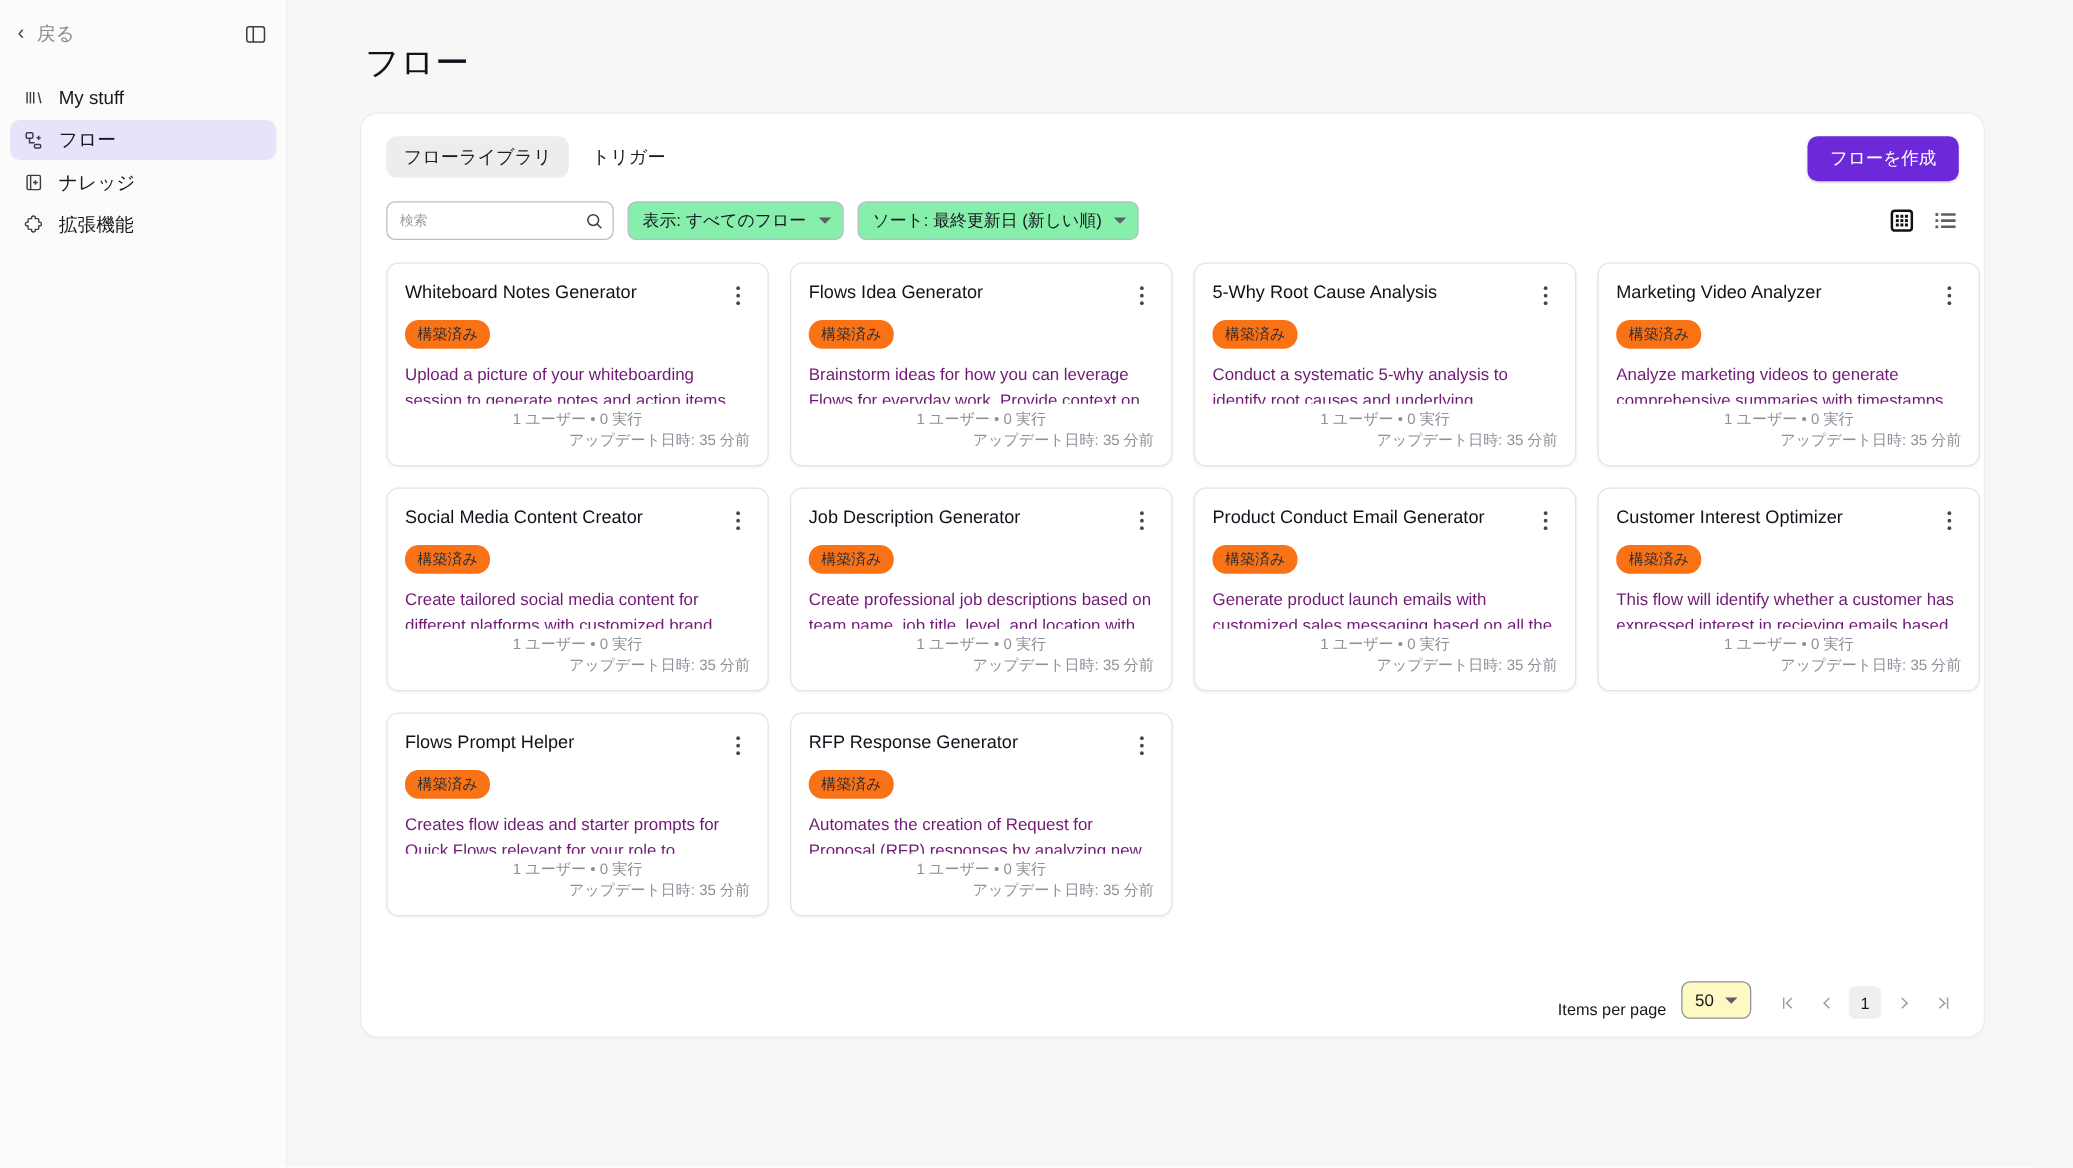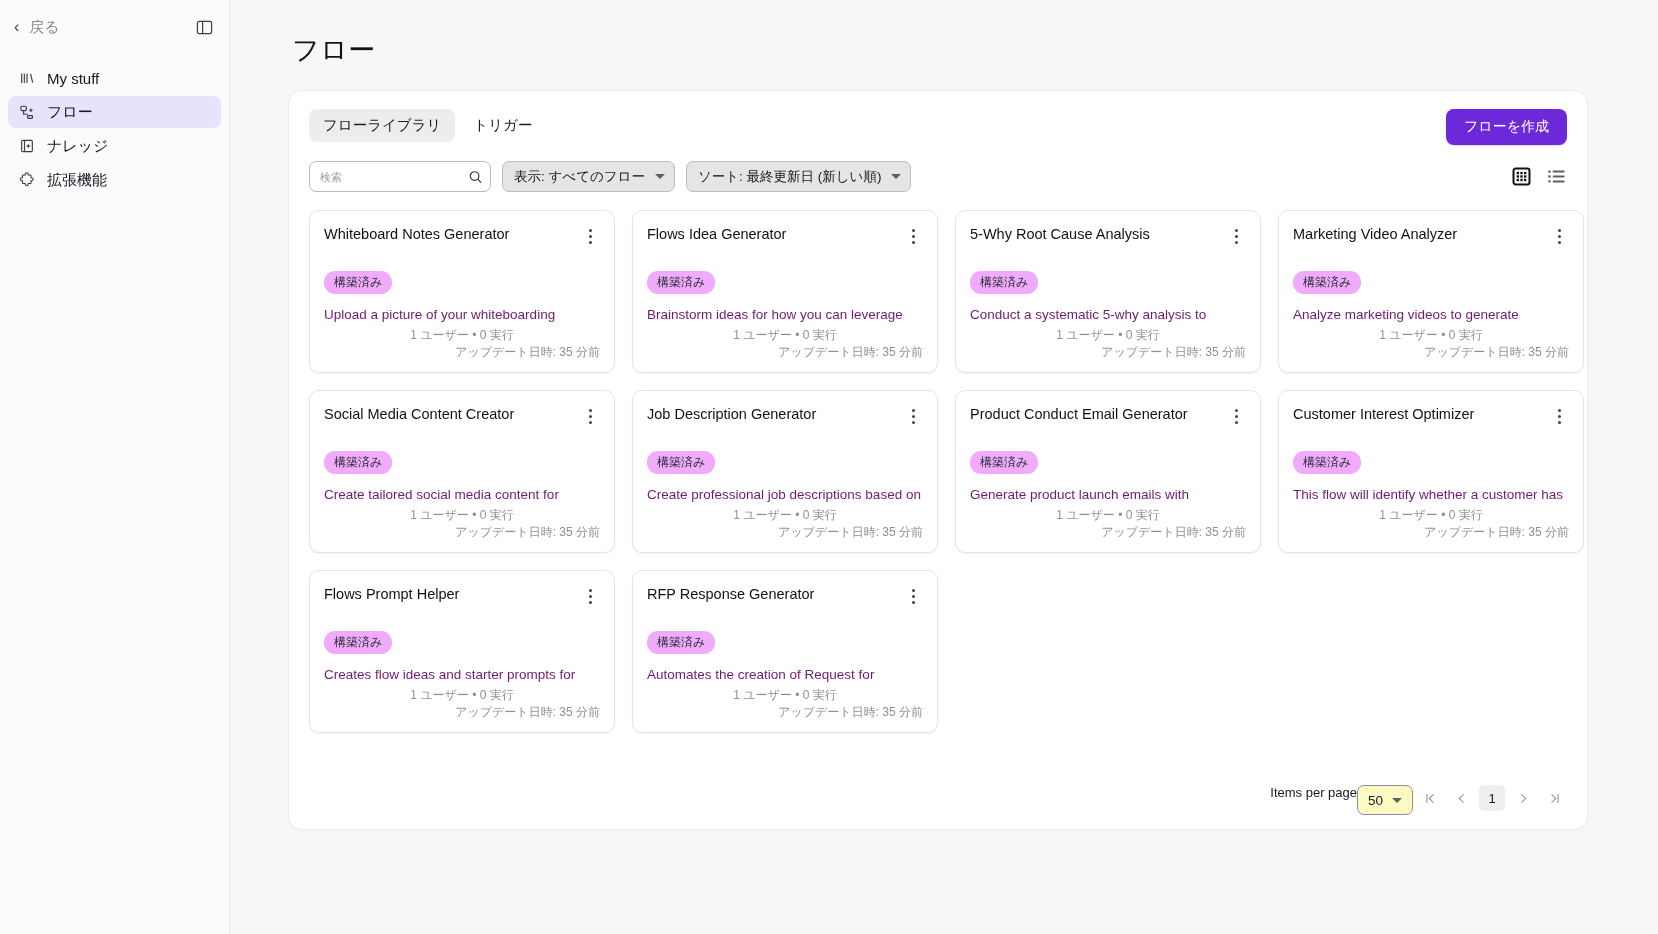--- a/index.html
+++ b/index.html
@@ -140,21 +140,21 @@
   }
   .search-input::placeholder { color: #9a9ca4; }
   .search-ico {
     position: absolute; right: 8px; top: 50%; transform: translateY(-50%);
     pointer-events: none; display: flex;
   }
   .select-btn {
     height: 31px;
     border: 1px solid #b9bcc4;
     border-radius: 7px;
-    background: #e5e5e5;
+    background: #86efac;
     display: flex;
     align-items: center;
     gap: 10px;
     padding: 0 9px 0 11px;
     font-size: 13.5px;
     cursor: pointer;
     color: #16191f;
     white-space: nowrap;
     font-family: inherit;
   }
@@ -191,22 +191,22 @@
     flex: 1;
   }
   .kebab {
     width: 20px; height: 22px;
     display: flex; flex-direction: column; align-items: center; justify-content: center; gap: 3px;
     cursor: pointer; flex-shrink: 0;
   }
   .kebab i { width: 3px; height: 3px; border-radius: 50%; background: #44474f; display: block; }
   .badge {
     align-self: flex-start;
-    margin-top: 24px;
-    background: #f0abfc;
+    margin-top: 9px;
+    background: #f97316;
     color: #2b2e36;
     font-size: 12px;
     border-radius: 11px;
     padding: 3px 10px;
     white-space: nowrap;
   }
   .card-desc {
     margin-top: 11px;
     font-size: 13.5px;
     line-height: 1.53;
@@ -227,21 +227,22 @@
     flex-direction: column;
   }
   .card-foot .meta-right { margin-left: auto; }
 
   
   .pagination {
     position: absolute;
     right: 20px;
     bottom: 14px;
     display: flex;
-    align-items: flex-start;
+    align-items: flex-end;
+    gap: 12px;
     font-size: 13px;
     color: #16191f;
   }
   .ipp-label { font-size: 13px; }
   .ipp-select {
     height: 30px;
     min-width: 56px;
     border: 1px solid #8c8f97;
     border-radius: 7px;
     background: #fef9c3;

